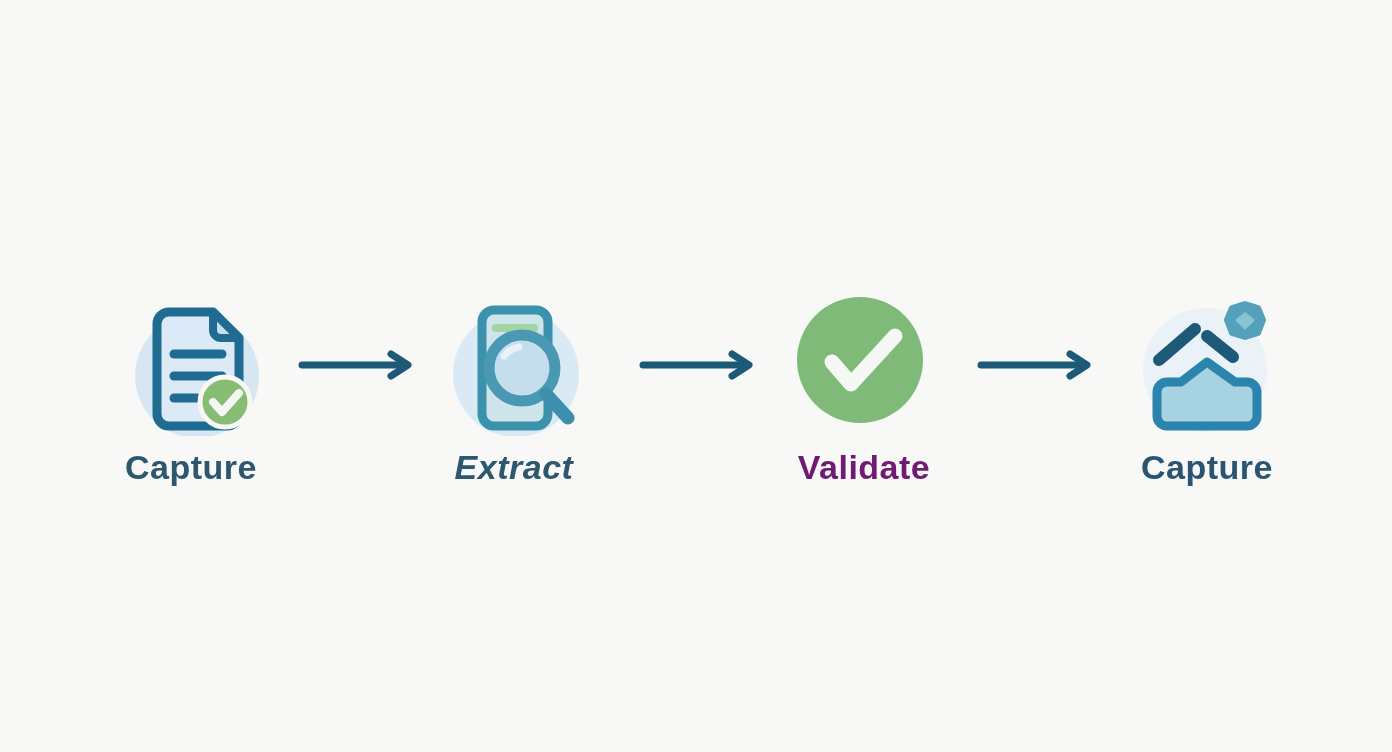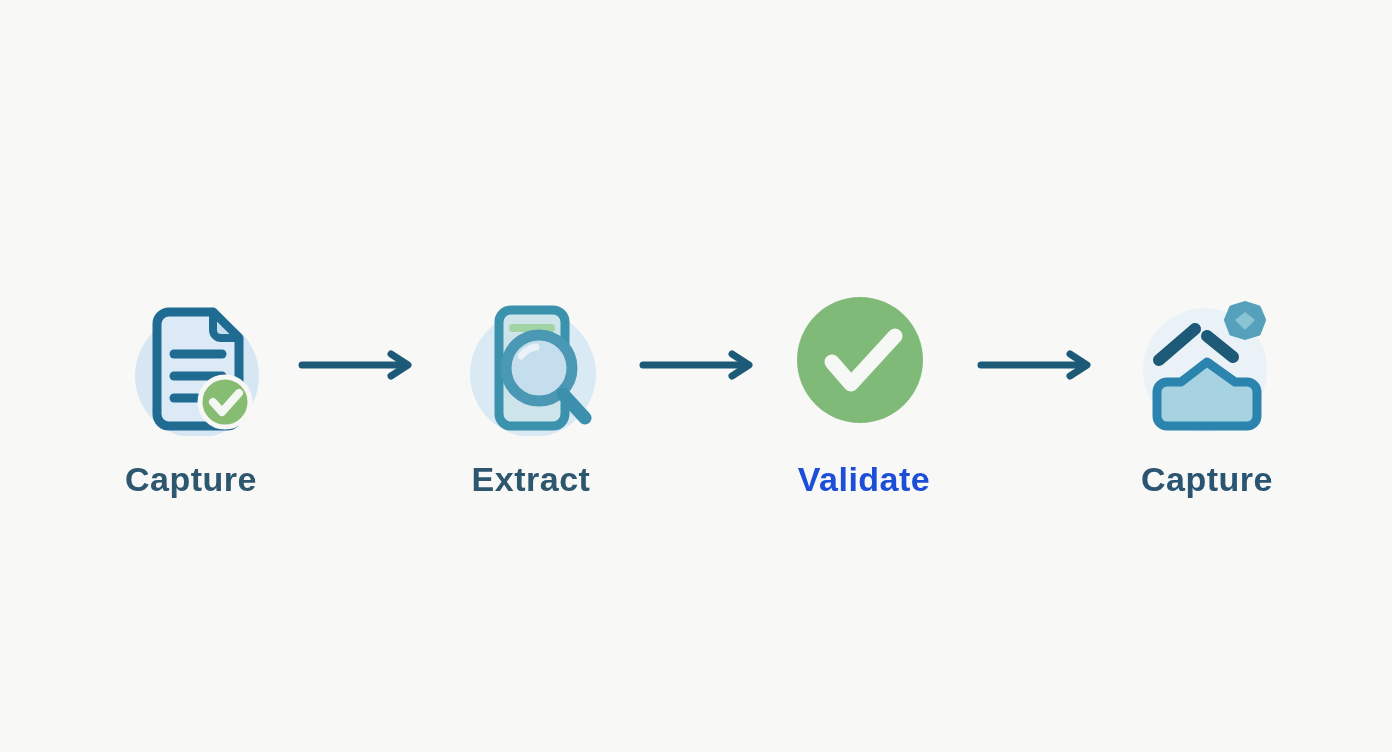--- a/index.html
+++ b/index.html
@@ -18,35 +18,35 @@
     position: absolute;
     inset: 0;
   }
   .step {
     position: absolute;
     top: 296px;
     width: 200px;
     text-align: center;
   }
   .step-1 { left: 91px; }
-  .step-2 { left: 431px; }
+  .step-2 { left: 414px; font-style: italic; }
   .step-3 { left: 764px; }
   .step-4 { left: 1107px; }
   .icon-wrap {
     width: 140px;
     height: 140px;
     margin: 0 auto;
   }
   .icon-wrap svg {
     display: block;
     width: 140px;
     height: 140px;
   }
   .step-label {
-    margin-top: 24px;
+    margin-top: 12px;
     font-size: 34px;
     font-weight: 700;
     letter-spacing: 0.5px;
   }
   .arrow {
     position: absolute;
     top: 348px;
     width: 120px;
     height: 34px;
   }
@@ -108,21 +108,21 @@
     </svg>
   </div>
 
   <div class="step step-3">
     <div class="icon-wrap">
       <svg viewBox="0 0 140 140" xmlns="http://www.w3.org/2000/svg">
         <circle cx="66" cy="64" r="63" fill="#80ba79"></circle>
         <path d="M38 66 l19 22 l44 -48" fill="none" stroke="#f6f8f5" stroke-width="15" stroke-linecap="round" stroke-linejoin="round"></path>
       </svg>
     </div>
-    <div class="step-label" style="color:#1d4ed8">Validate</div>
+    <div class="step-label" style="color:#701a75">Validate</div>
   </div>
 
   <div class="arrow arrow-3">
     <svg viewBox="0 0 120 34" xmlns="http://www.w3.org/2000/svg">
       <line x1="6" y1="17" x2="103" y2="17" stroke="#1d5a77" stroke-width="7" stroke-linecap="round"></line>
       <path d="M95 6 L112 17 L95 28" fill="none" stroke="#1d5a77" stroke-width="7" stroke-linecap="round" stroke-linejoin="round"></path>
     </svg>
   </div>
 
   <div class="step step-4">

